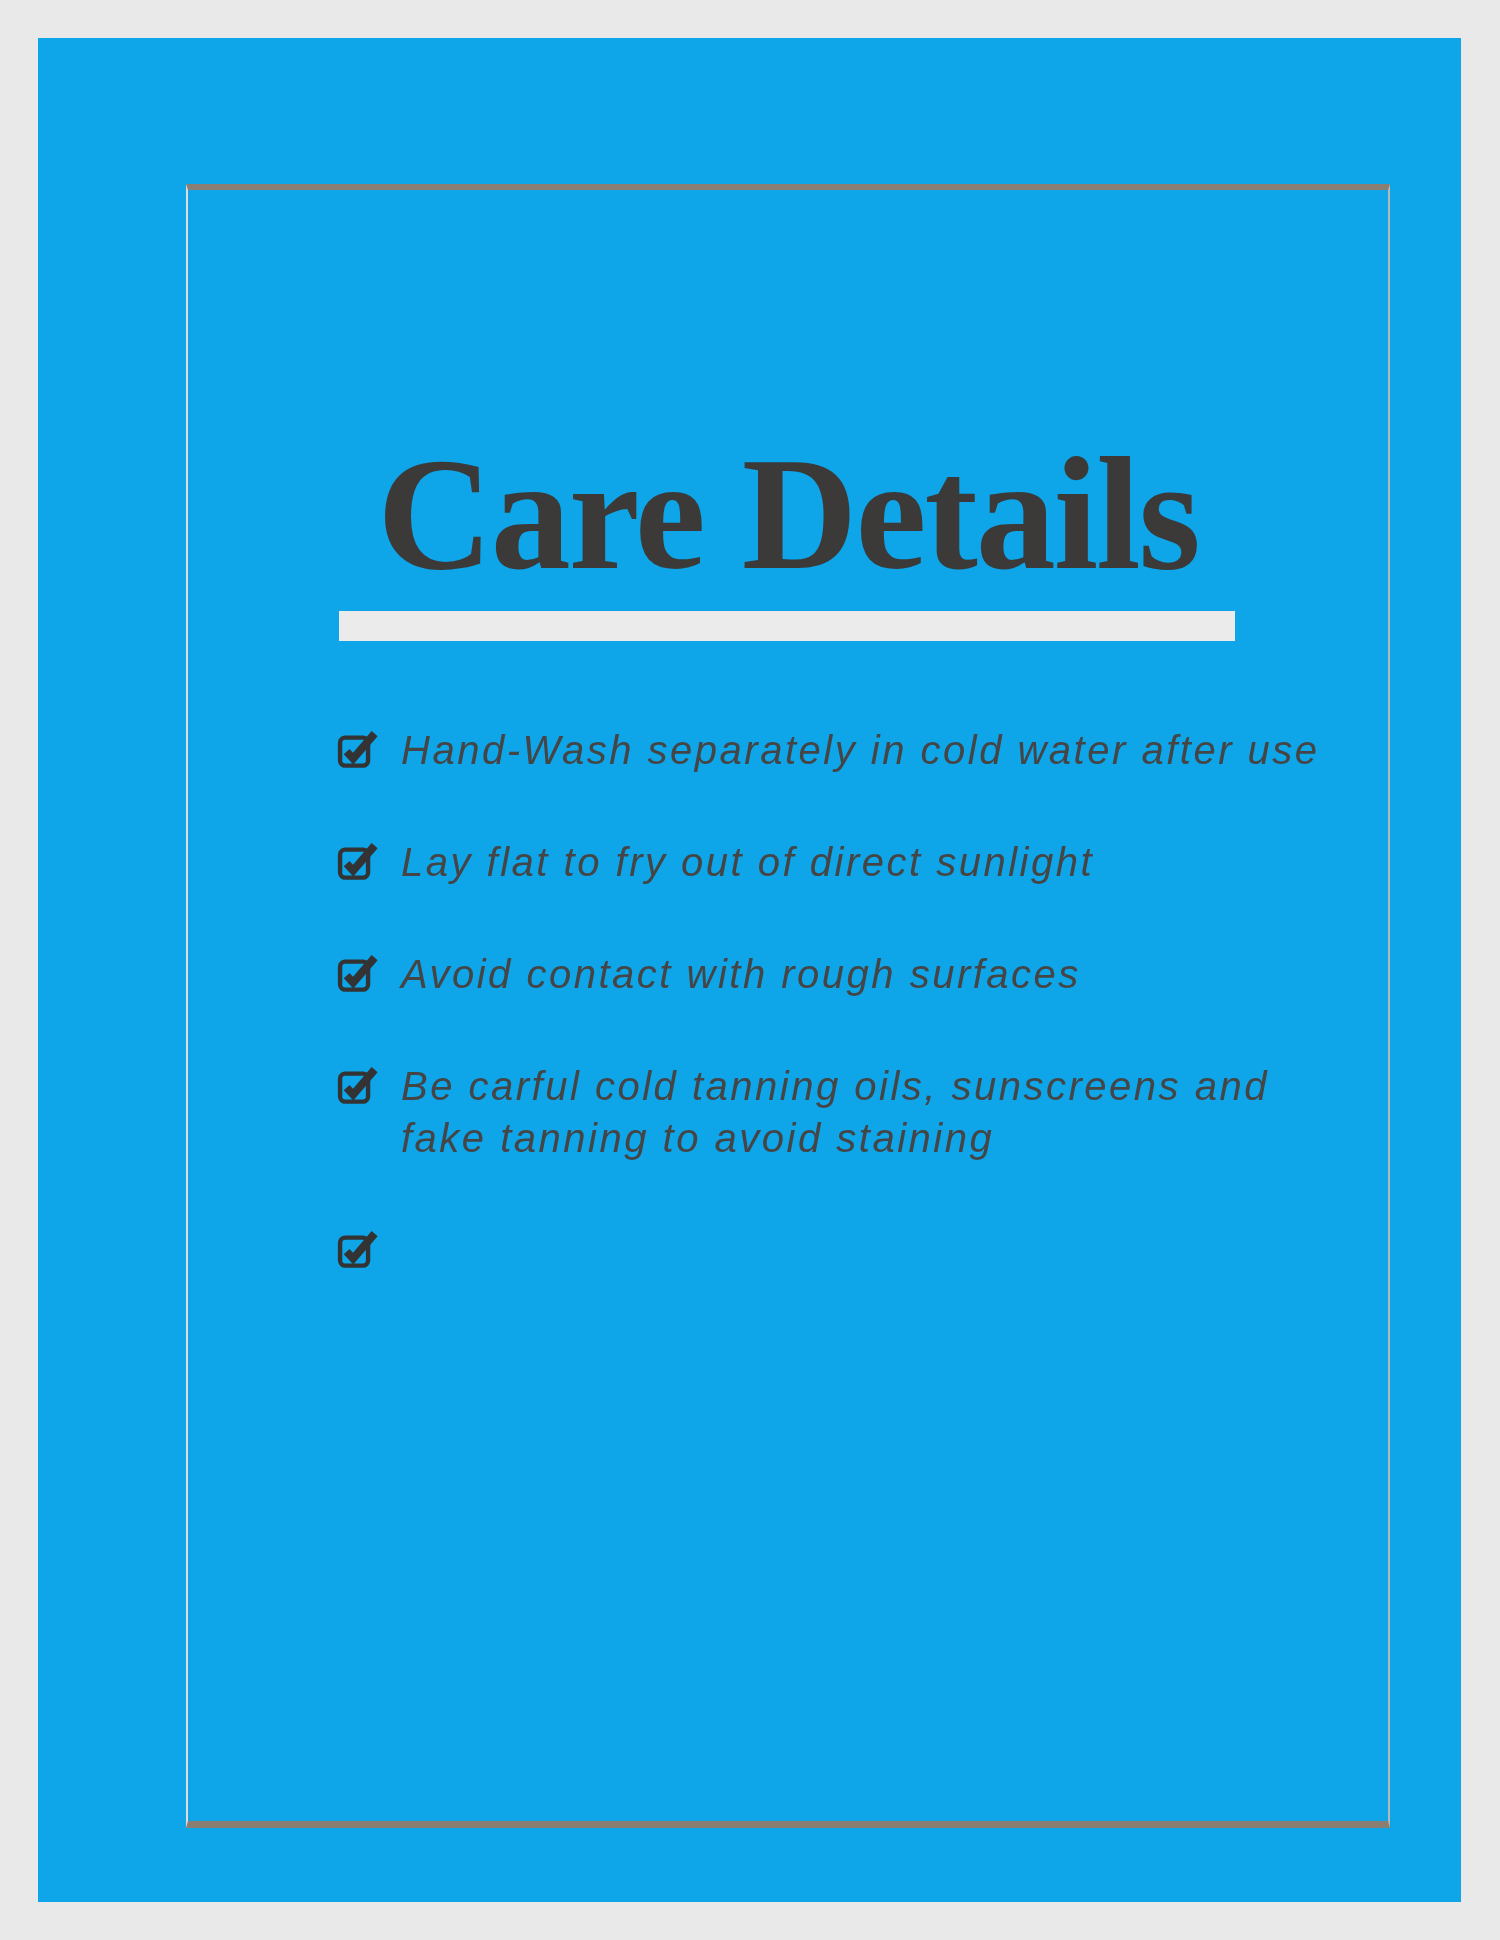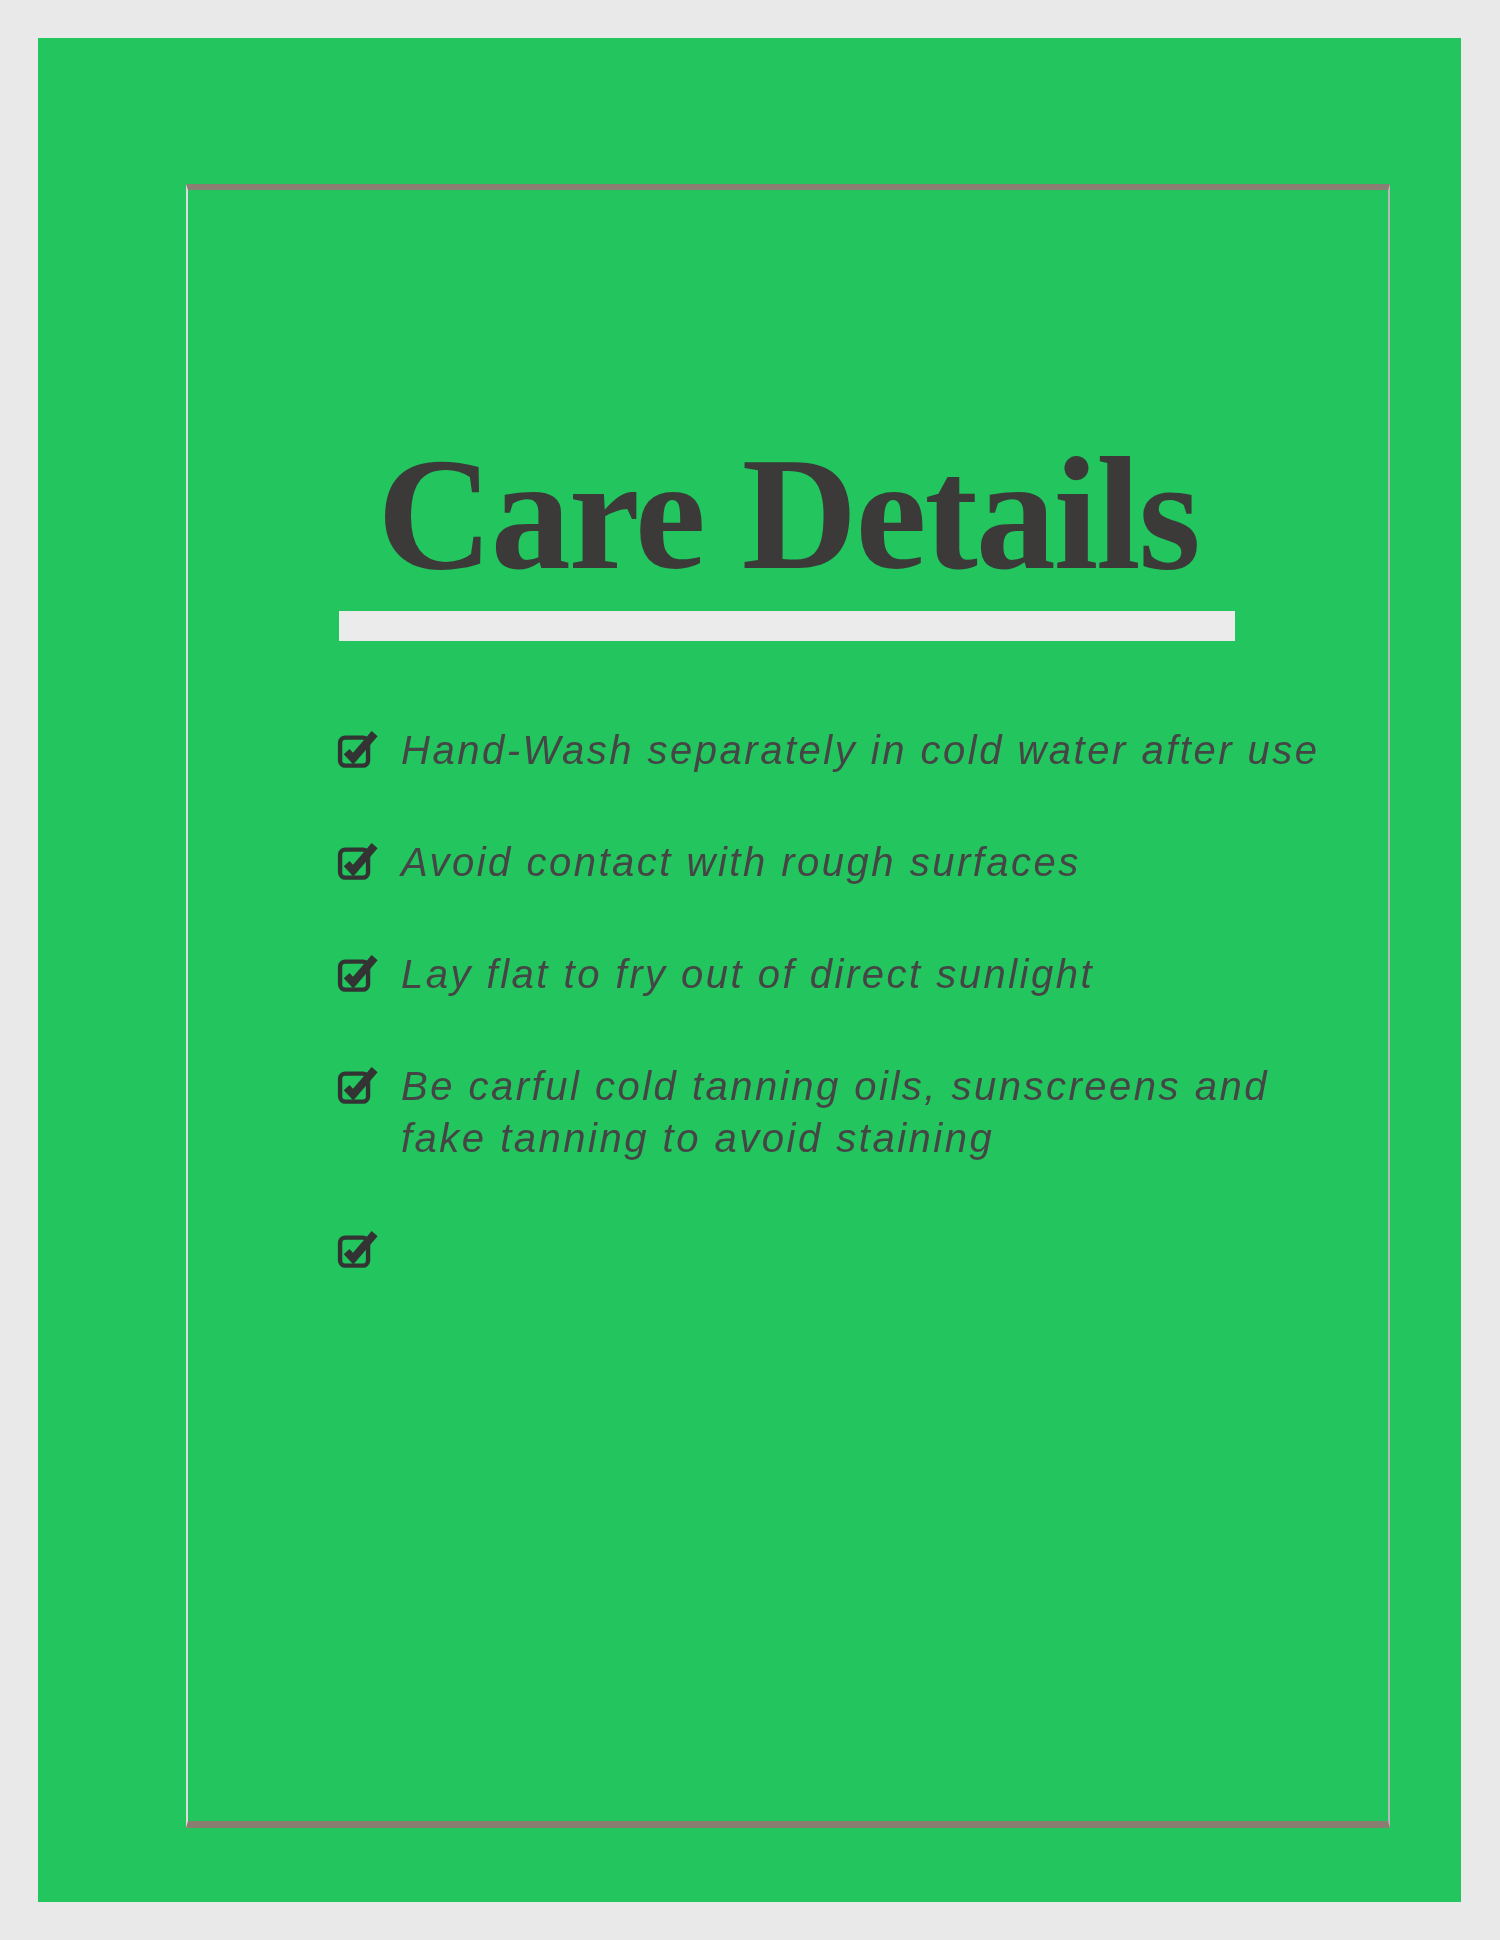--- a/index.html
+++ b/index.html
@@ -7,21 +7,21 @@
     width:1500px;height:1940px;
     background:#e9e9e9;
     font-family:"Liberation Sans","DejaVu Sans",sans-serif;
     position:relative;
     overflow:hidden;
   }
   .page{
     position:absolute;
     left:38px;top:38px;
     width:1423px;height:1864px;
-    background:#22c55e;
+    background:#0ea5e9;
   }
   .frame{
     position:absolute;
     left:148px;top:146px;
     width:1204px;height:1644px;
     box-sizing:border-box;
     border-top:6px solid #8b7f73;
     border-bottom:7px solid #8a7e71;
     border-left:2px solid #dedcdb;
     border-right:2px solid #b9b7b5;
@@ -92,31 +92,31 @@
         <div>Hand-Wash separately in cold water after use</div>
       </div>
     </div>
 
     <div class="check-item">
       <svg viewBox="0 0 48 44">
         <rect x="3.5" y="9" width="32" height="32" rx="6" fill="none" stroke="#333333" stroke-width="5"></rect>
         <path d="M11 25 L18.5 33 L43 4.5" fill="none" stroke="#333333" stroke-width="9" stroke-linejoin="miter"></path>
       </svg>
       <div class="item-lines">
-        <div>Avoid contact with rough surfaces</div>
+        <div>Lay flat to fry out of direct sunlight</div>
       </div>
     </div>
 
     <div class="check-item">
       <svg viewBox="0 0 48 44">
         <rect x="3.5" y="9" width="32" height="32" rx="6" fill="none" stroke="#333333" stroke-width="5"></rect>
         <path d="M11 25 L18.5 33 L43 4.5" fill="none" stroke="#333333" stroke-width="9" stroke-linejoin="miter"></path>
       </svg>
       <div class="item-lines">
-        <div>Lay flat to fry out of direct sunlight</div>
+        <div>Avoid contact with rough surfaces</div>
       </div>
     </div>
 
     <div class="check-item">
       <svg viewBox="0 0 48 44">
         <rect x="3.5" y="9" width="32" height="32" rx="6" fill="none" stroke="#333333" stroke-width="5"></rect>
         <path d="M11 25 L18.5 33 L43 4.5" fill="none" stroke="#333333" stroke-width="9" stroke-linejoin="miter"></path>
       </svg>
       <div class="item-lines">
         <div>Be carful cold tanning oils, sunscreens and</div>

